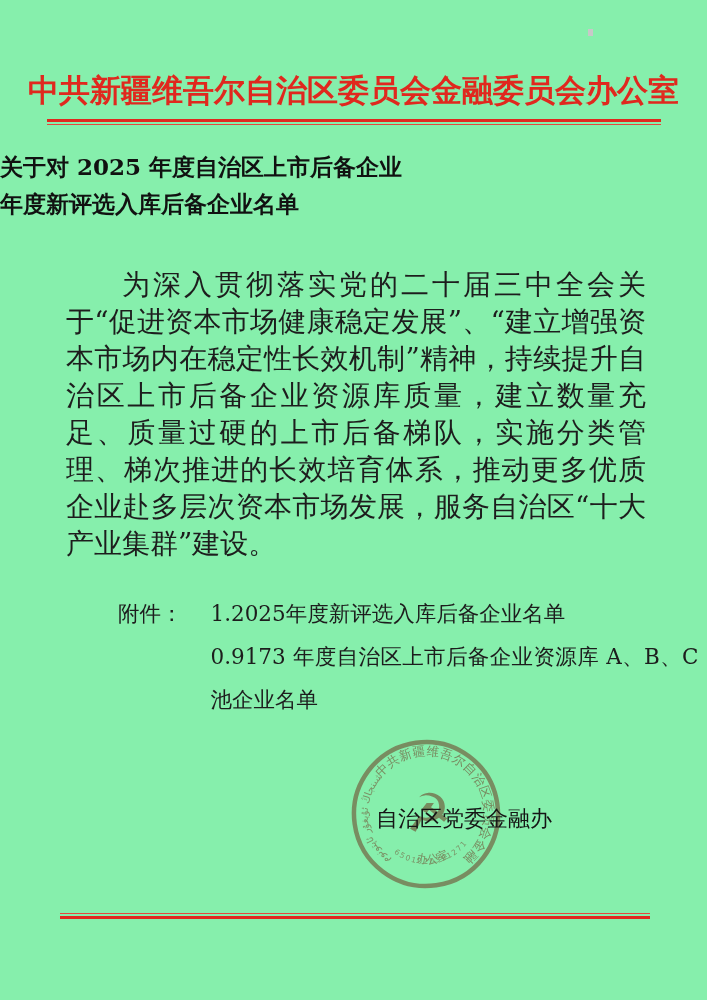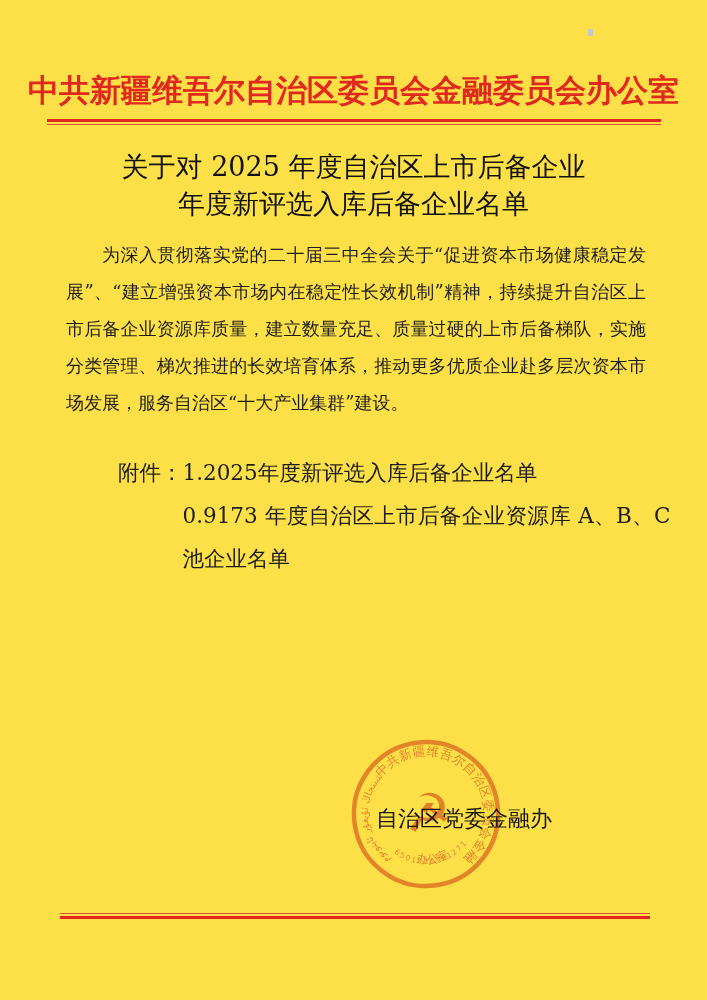--- a/index.html
+++ b/index.html
@@ -1,21 +1,21 @@
 <!DOCTYPE html>
 <html><head>
 <meta charset="utf-8">
 <style>
   * { margin:0; padding:0; box-sizing:border-box; }
   html,body { background:#9a9a9a; }
   .page {
     position:relative;
     width:707px; height:1000px;
     margin:0 auto;
-    background:#fde047;
+    background:#86efac;
     font-family:"DejaVu Serif","Liberation Serif",serif;
     color:#1d1d1d;
     overflow:hidden;
   }
   .corner-mark{
     position:absolute; left:588px; top:29px;
     width:5px; height:7px; background:#c8c8c8;
   }
   .header-office{
     margin:0 10px; padding-top:70px;
@@ -24,43 +24,42 @@
     color:#e0281e;
     letter-spacing:0px;
     white-space:nowrap;
   }
   .header-rule{ width:614px; margin:7px auto 0 auto; }
   .rule-bar-thick{ height:3px; background:#e0281e; }
   .rule-bar-gap{ height:2px; }
   .rule-bar-thin{ height:1px; background:#e4483e; }
   .doc-title{
     margin-top:23px;
-    text-align:center;
-    font-size:27px; font-weight:normal;
+    font-size:23px; font-weight:bold;
     line-height:37px;
     color:#111;
   }
   .doc-body{
     width:580px;
-    margin:14px 0 0 66px;
-    font-size:18px;
+    margin:44px 0 0 66px;
+    font-size:28px;
     line-height:37px;
     text-align:justify;
     color:#1d1d1d;
   }
   .para{ text-indent:2em; }
   .attachments{
     display:flex;
     margin:30px 0 0 118px;
     font-size:21.5px;
     line-height:43px;
     color:#1d1d1d;
   }
   .attachments .att-label{ white-space:nowrap; }
-  .attachments .att-items{ width:488px; text-align:justify; }
+  .attachments .att-items{ width:488px; text-align:justify;margin-left:28px; }
   .seal-wrap{
     position:absolute; left:346px; top:734px;
     width:160px; height:160px;
     transform:rotate(-8deg);
     opacity:0.58;
     mix-blend-mode:multiply;
     pointer-events:none;
   }
   .signature{
     position:absolute; left:352px; top:800px;

